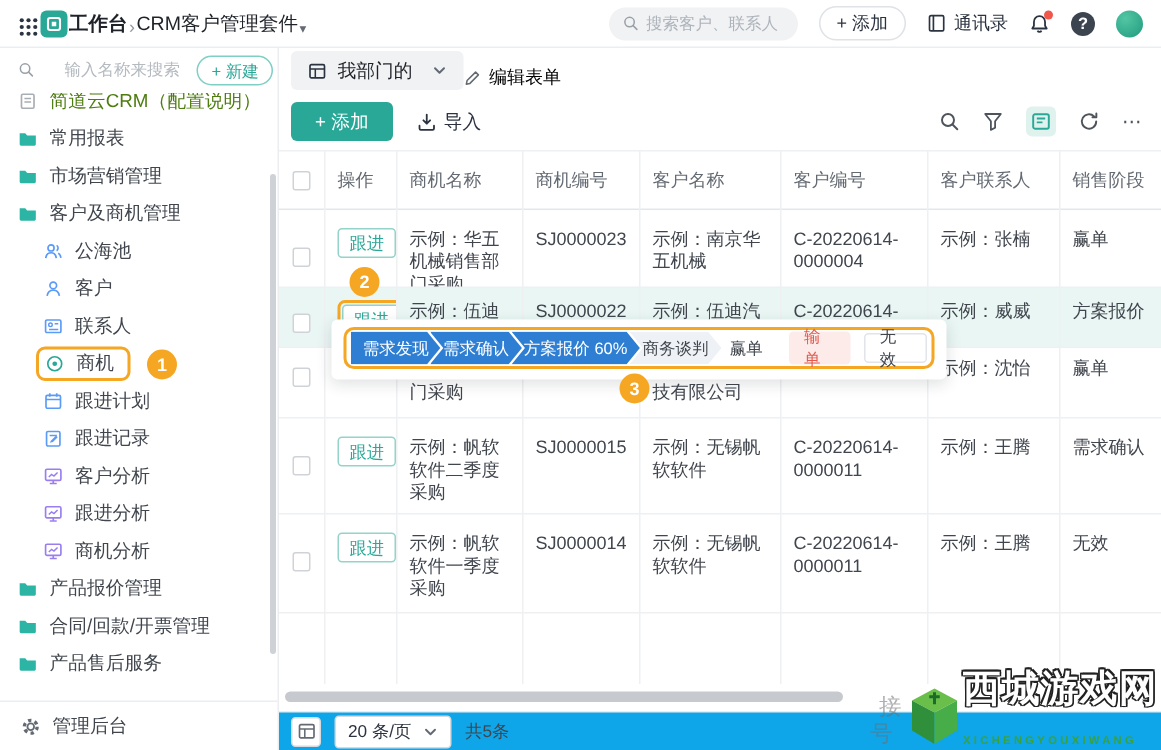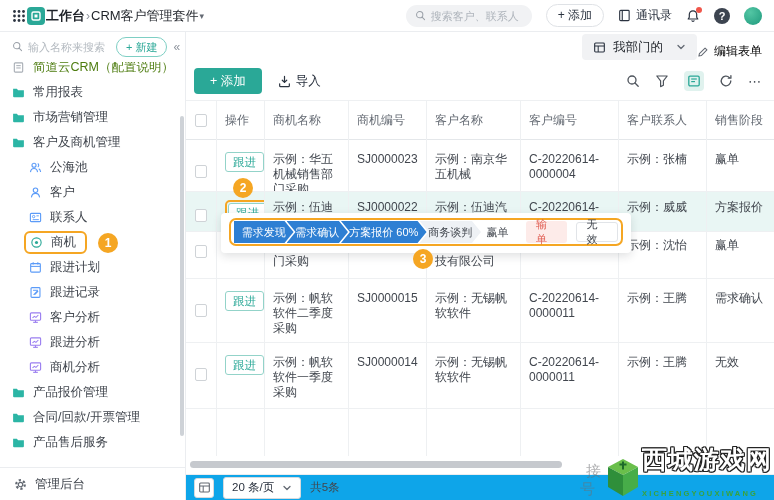--- a/index.html
+++ b/index.html
@@ -2,58 +2,58 @@
 <html><head>
 <meta charset="utf-8">
 <style>
   *{margin:0;padding:0;box-sizing:border-box}
   html,body{background:#fff}
   .screen{position:relative;width:774px;height:500px;background:#fff;overflow:hidden;
           font-family:"Liberation Sans","DejaVu Sans",sans-serif;color:#41464e;font-size:12px}
   svg{display:block}
   
   .topbar{height:32px;border-bottom:1px solid #ebedf0;display:flex;align-items:center;padding:0 12px;background:#fff}
-  .tb-left{display:flex;align-items:center;gap:1px}
+  .tb-left{display:flex;align-items:flex-end;gap:1px}
   .tb-right{margin-left:auto;display:flex;align-items:center;gap:14px}
   .appicon{width:18px;height:18px;border-radius:4px;background:#2aa897;display:flex;align-items:center;justify-content:center}
   .crumb-ws{font-size:13px;color:#1f2329;font-weight:bold}
   .crumb-sep{color:#8f959e;font-size:12px}
   .crumb-title{font-size:13px;color:#1f2329}
   .caret{color:#646a73;font-size:9px}
   .tb-search{width:126px;height:22px;background:#f1f2f4;border-radius:12px;display:flex;align-items:center;gap:5px;padding:0 9px}
   .tb-search input{border:0;outline:0;background:transparent;font-size:11px;width:92px;color:#41464e;font-family:inherit}
   .tb-search input::placeholder{color:#aeb4bb}
   .tb-add{height:23px;border:1px solid #dfe2e6;border-radius:12px;display:flex;align-items:center;padding:0 11px;font-size:12px;color:#2b3340;background:#fff;gap:3px}
   .tb-book{display:flex;align-items:center;gap:5px;color:#2b3340;font-size:12px}
   .bell-wrap{position:relative}
   .bell-dot{position:absolute;right:-2px;top:-2px;width:6px;height:6px;border-radius:50%;background:#f0564a}
   .help{width:16px;height:16px;border-radius:50%;background:#3c4450;color:#fff;font-size:11px;display:flex;align-items:center;justify-content:center;font-weight:bold}
   .avatar{width:18px;height:18px;border-radius:50%;background:radial-gradient(circle at 35% 30%,#53c6a4,#1f9a7d)}
   
   .body-row{display:flex;height:468px}
   
   .sidebar{flex:0 0 186px;width:186px;border-right:1px solid #ebedf0;position:relative;background:#fff}
   .sb-top{height:30px;display:flex;align-items:center;padding:0 8px 0 12px;gap:6px}
-  .sb-search{display:flex;gap:5px;flex:1}
+  .sb-search{display:flex;gap:20px;flex:1}
   .sb-search input{border:0;outline:0;width:82px;font-size:11px;color:#41464e;font-family:inherit}
   .sb-search input::placeholder{color:#b4bac0}
   .sb-new{height:20px;border:1px solid #7ecfc4;color:#2aa897;border-radius:11px;font-size:11px;padding:0 9px;display:flex;align-items:center;background:#fff;white-space:nowrap}
   .sb-collapse{color:#8f959e;font-size:12px}
   .sb-list{position:relative;overflow:hidden;height:403px}
   .sb-item{height:25px;display:flex;align-items:center;gap:8px;padding-left:12px;font-size:12.5px;color:#41464e;white-space:nowrap;cursor:pointer}
   .sb-item.lvl1{padding-left:29px}
   .sb-item.cut{margin-top:-7px;color:#4d7c0f}
   .active-box{display:inline-flex;align-items:center;gap:8px;border:2px solid #f5a623;border-radius:6px;padding:1px 9px 1px 4px;margin-left:-5px}
   .badge{width:20px;height:20px;border-radius:50%;background:#f5a623;color:#fff;font-size:12px;font-weight:bold;display:flex;align-items:center;justify-content:center;flex:0 0 auto}
   .badge.inline{margin-left:3px}
   .sb-scrollbar{position:absolute;right:1px;top:84px;width:4px;height:320px;background:#ced2d7;border-radius:2px}
   .sb-admin{position:absolute;left:0;right:0;bottom:0;height:33px;border-top:1px solid #ebedf0;display:flex;align-items:center;gap:8px;padding-left:14px;font-size:12.5px;color:#41464e}
   
   .main{flex:1;position:relative;background:#fff;overflow:hidden}
-  .view-header{height:30px;display:flex;align-items:flex-end;justify-content:flex-end;padding:0 12px 2px 8px}
+  .view-header{height:30px;display:flex;align-items:flex-end;justify-content:flex-start;padding:0 12px 2px 8px}
   .tab-pill{height:26px;background:#f1f2f4;border-radius:4px;display:flex;align-items:center;gap:7px;padding:0 11px;color:#1f2329;font-size:12.5px}
   .edit-form{display:flex;align-items:center;gap:5px;color:#000000;font-size:12px}
   .toolbar{height:38px;display:flex;align-items:center;justify-content:space-between;padding:0 12px 0 8px}
   .tbx-left{display:flex;align-items:center;gap:16px}
   .btn-add{height:26px;background:#2aa897;color:#fff;border-radius:4px;font-size:12.5px;display:flex;align-items:center;padding:0 16px;gap:4px;border:0}
   .btn-import{display:flex;align-items:center;gap:5px;color:#2b3340;font-size:12.5px}
   .tbx-icons{display:flex;align-items:center;gap:15px;color:#4e545c}
   .icon-active{background:#e0f2ee;border-radius:4px;padding:3px;color:#2aa897}
   .more-dots{font-size:13px;color:#4e545c;letter-spacing:1px}
   

